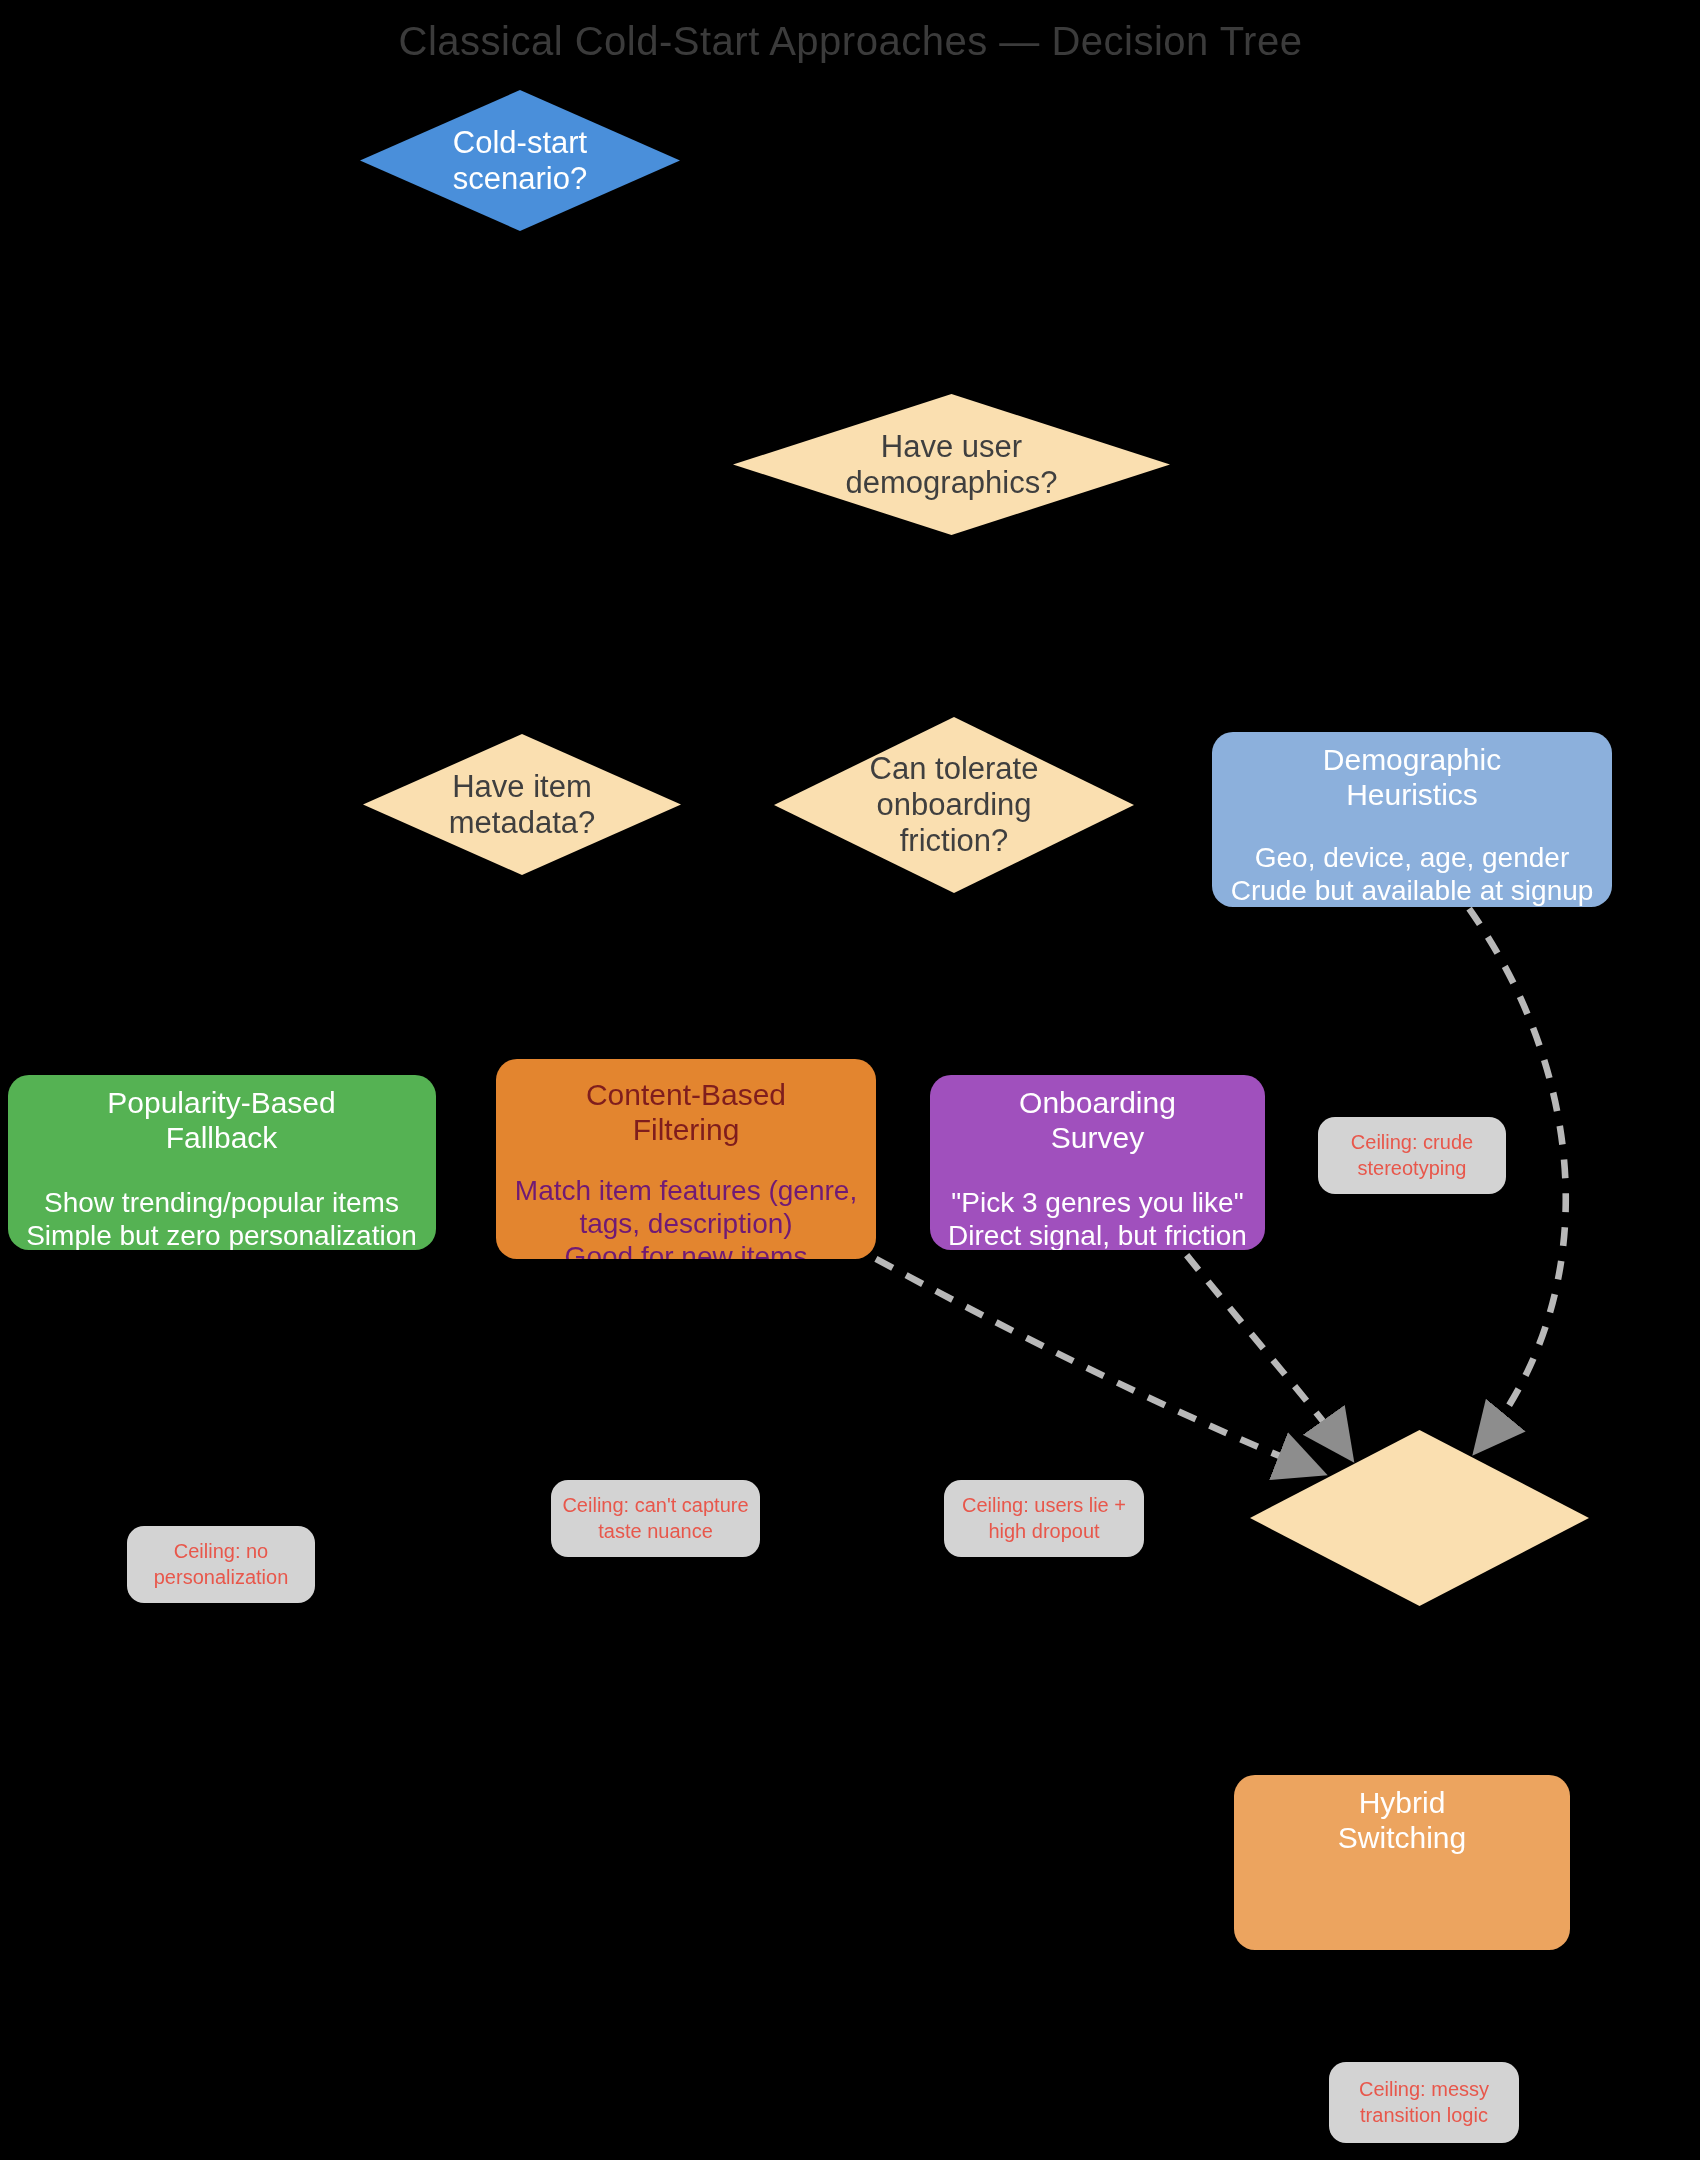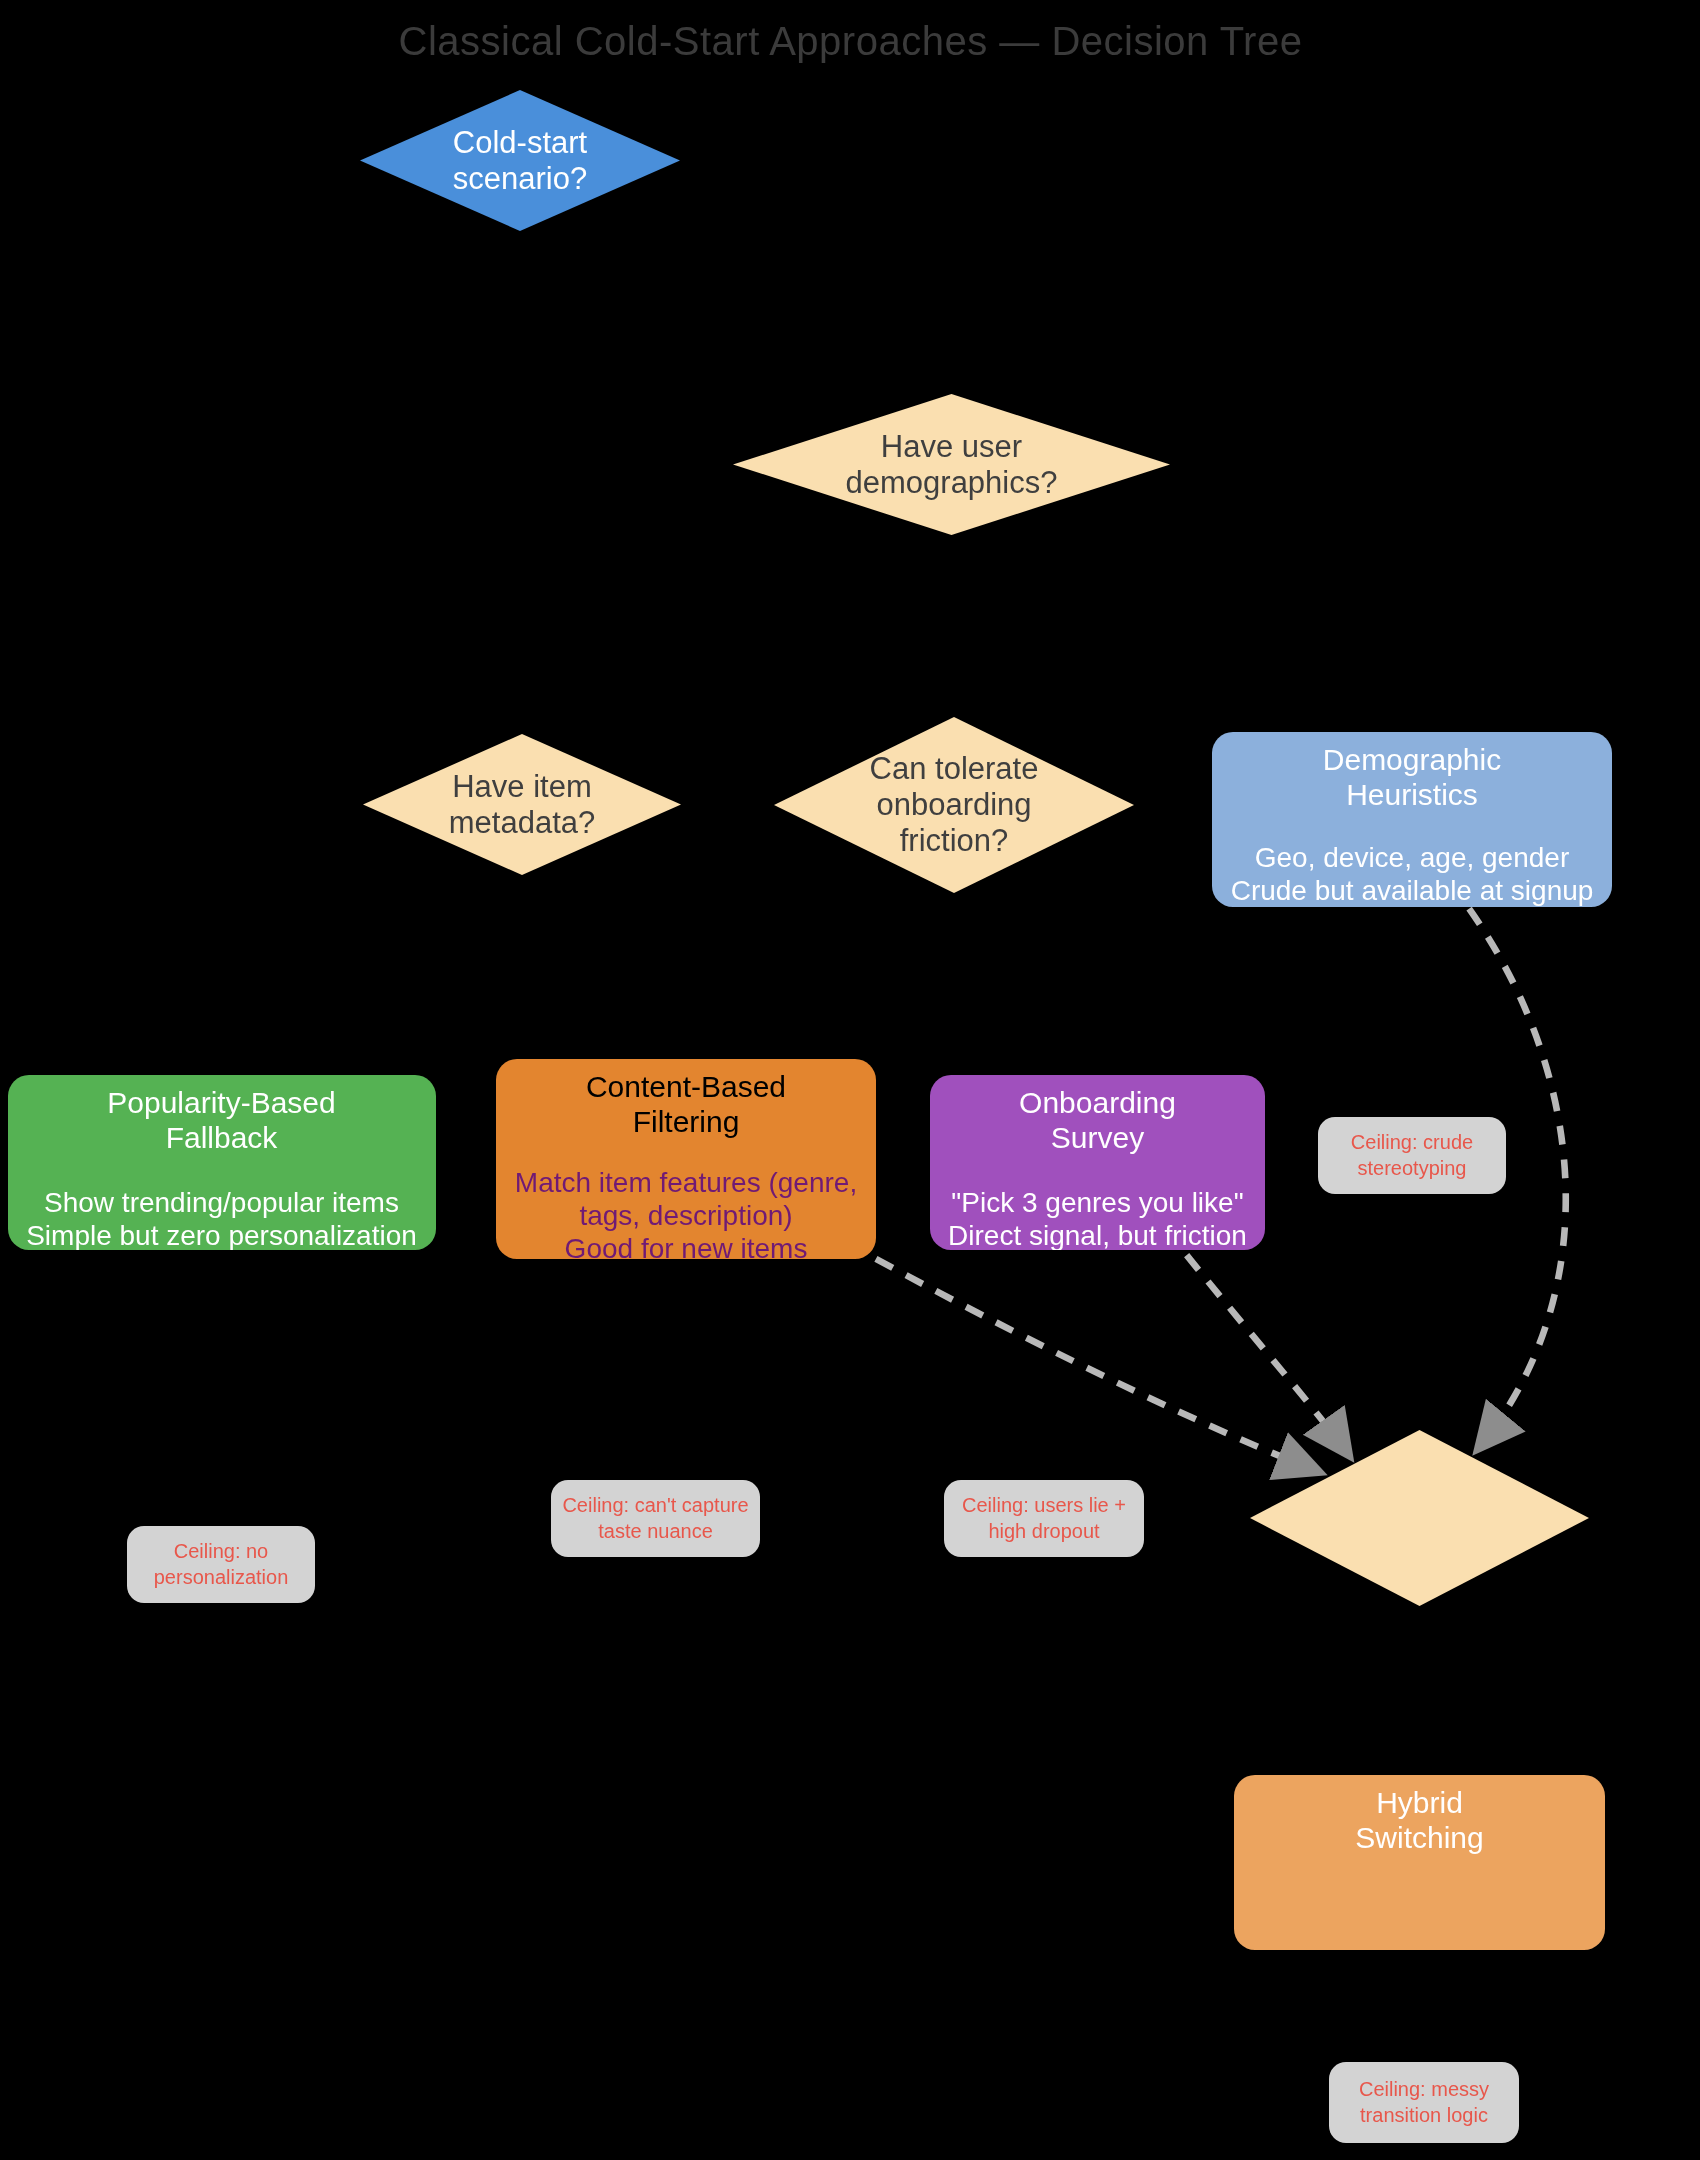--- a/index.html
+++ b/index.html
@@ -161,21 +161,21 @@
   </div>
 
   <div class="rect" style="left:1212px; top:732px; width:400px; height:175px; background:#8cb0dc; padding-top:11.3px;">
     <div class="rtitle" style="color:#ffffff; font-size:30px;">Demographic
 Heuristics</div>
     <div class="rbody" style="color:#ffffff; font-size:28px; margin-top:28px;">Geo, device, age, gender
 Crude but available at signup</div>
   </div>
 
   <div class="rect" style="left:496px; top:1059px; width:380px; height:200px; background:#e3852f; padding-top:11.3px;">
-    <div class="rtitle" style="color:#000000; font-size:30px;">Content-Based
+    <div class="rtitle" style="color:#7f1d1d; font-size:30px;margin-top:8px;">Content-Based
 Filtering</div>
     <div class="rbody" style="color:#701a75; font-size:28px; margin-top:26px;">Match item features (genre,
 tags, description)
 Good for new items</div>
   </div>
 
   <div class="rect" style="left:930px; top:1075px; width:335px; height:175px; background:#a050bd; padding-top:11.3px;">
     <div class="rtitle" style="color:#ffffff; font-size:30px;">Onboarding
 Survey</div>
     <div class="rbody" style="color:#ffffff; font-size:28px; margin-top:30px;">"Pick 3 genres you like"
@@ -191,21 +191,21 @@
   <div class="chip" style="left:551px; top:1480px; width:209px; height:77px;">Ceiling: can't capture
 taste nuance</div>
 
   <div class="chip" style="left:944px; top:1480px; width:200px; height:77px;">Ceiling: users lie +
 high dropout</div>
 
   <div class="diamond" style="left:1250px; top:1430px; width:339px; height:176px;">
     <div class="dshape" style="background:#fadfb0;"></div>
   </div>
 
-  <div class="rect" style="left:1234px; top:1775px; width:371px; height:175px; background:#eca45f; padding-top:11.3px;">
+  <div class="rect" style="left:1234px; top:1775px; width:336px; height:175px; background:#eca45f; padding-top:11.3px;">
     <div class="rtitle" style="color:#ffffff; font-size:30px;">Hybrid
 Switching</div>
   </div>
 
   <div class="chip" style="left:1329px; top:2062px; width:190px; height:81px;">Ceiling: messy
 transition logic</div>
 
 </div>
 
 

